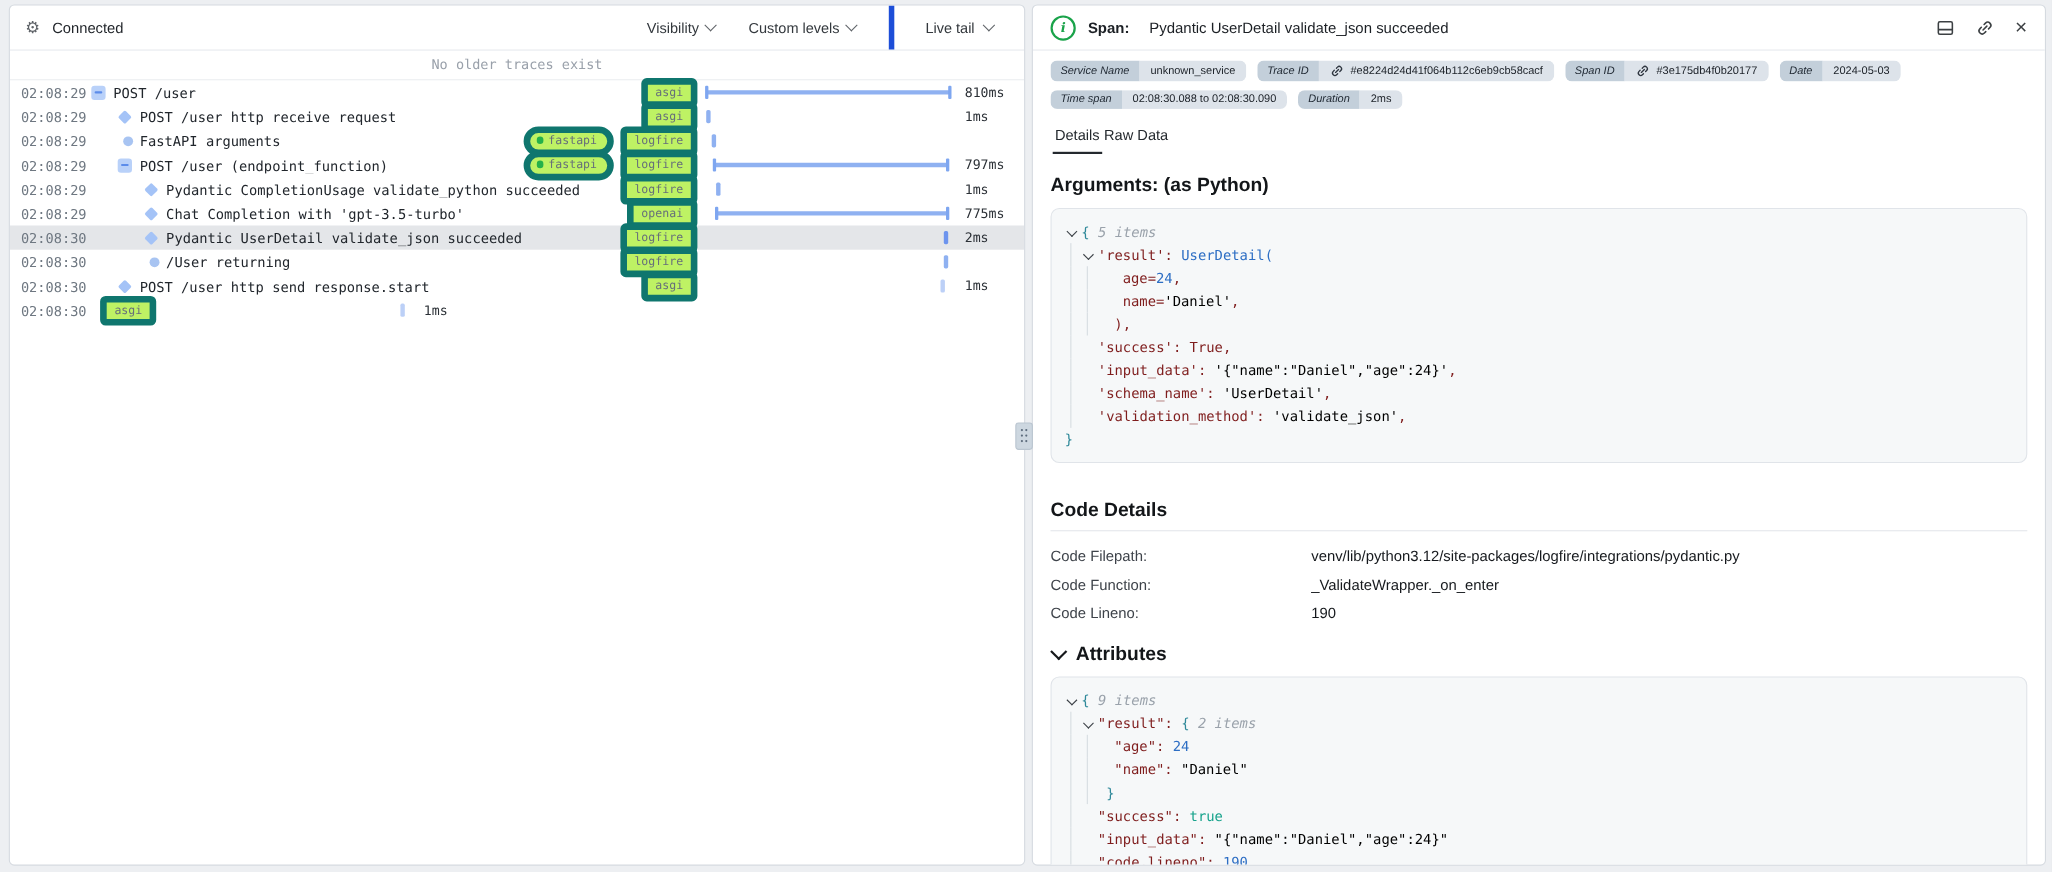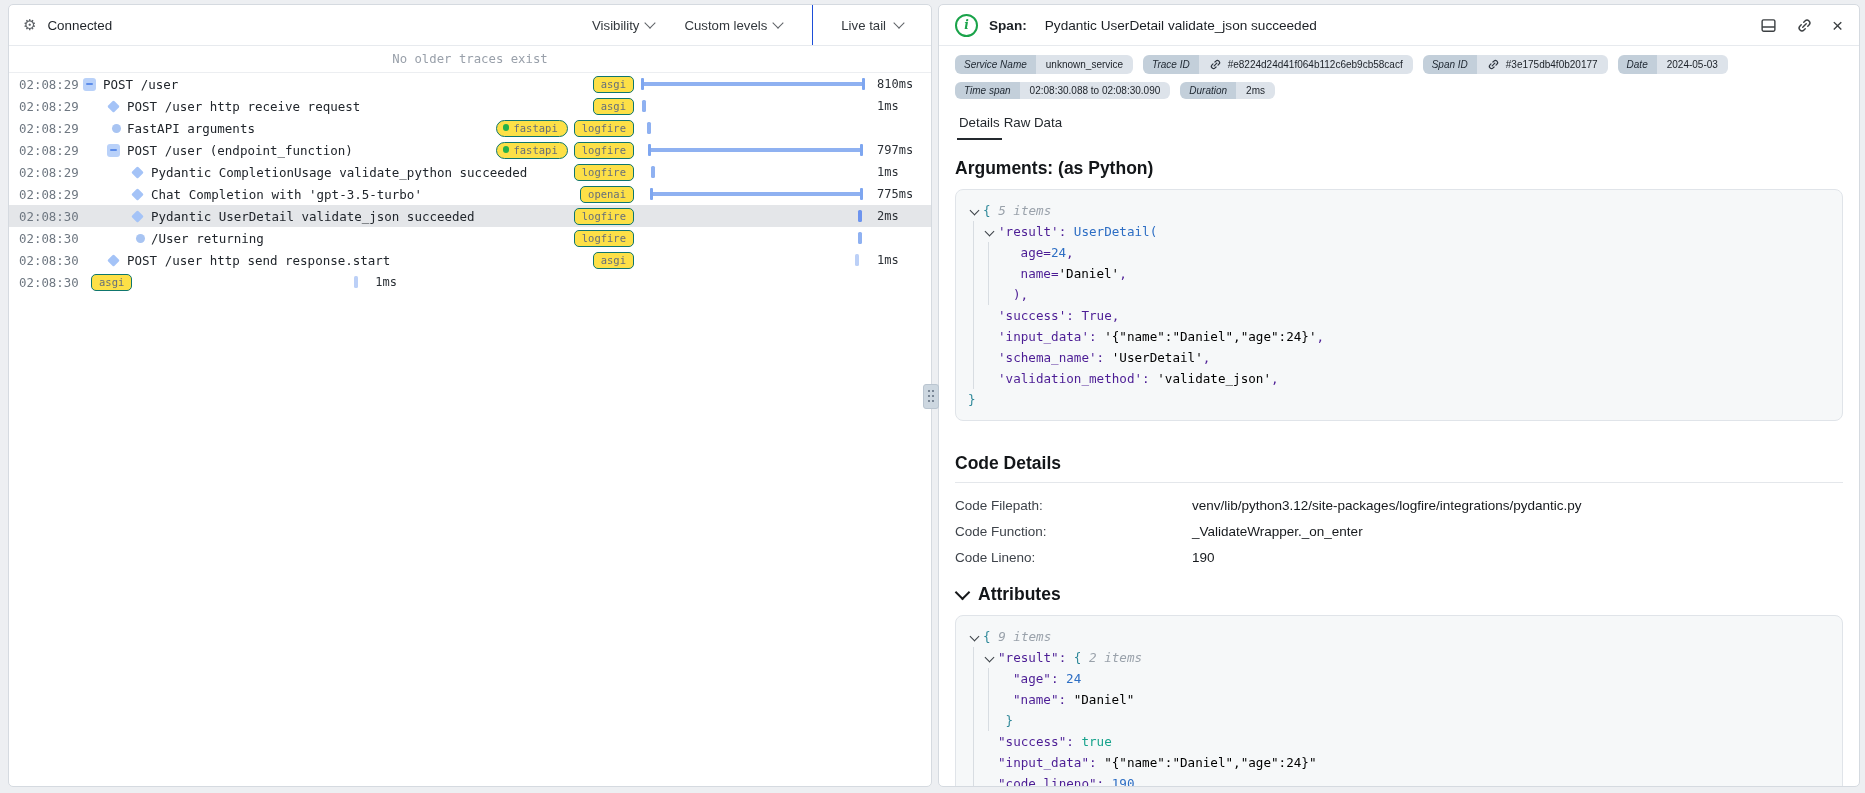--- a/index.html
+++ b/index.html
@@ -9,40 +9,40 @@
   .lp{left:8px;width:922px;height:781px;display:flex;flex-direction:column;}
   .rp{left:938px;width:920px;height:781px;}
 
   
   .lp-header{height:40px;flex:0 0 40px;border-bottom:1px solid #e7eaee;display:flex;align-items:center;padding-left:14px;}
   .gear{font-size:15px;color:#5f6368;cursor:pointer;}
   .status{margin-left:11px;font-size:13.4px;color:#1f2328;}
   .spacer{flex:1;}
   .menu{display:flex;align-items:center;gap:7px;margin-right:30px;font-size:13.2px;color:#33383d;cursor:pointer;}
   .chev{width:7px;height:7px;border:solid #5f6368;border-width:0 1.4px 1.4px 0;transform:rotate(45deg);margin-top:-4px;}
-  .live{height:100%;border-left:1px solid #1d4ed8;display:flex;align-items:center;gap:9px;padding:0 28px;font-size:13.2px;color:#33383d;cursor:pointer;}
+  .live{height:100%;border-left:5px solid #1d4ed8;display:flex;align-items:center;gap:9px;padding:0 28px;font-size:13.2px;color:#33383d;cursor:pointer;}
 
   .notice{height:26px;flex:0 0 26px;display:flex;align-items:center;justify-content:center;
           font-family:"DejaVu Sans Mono",monospace;font-size:12.3px;color:#99a0aa;border-bottom:1px solid #eceef1;}
 
   
   .rows{flex:1;}
   .trow{height:22px;display:flex;align-items:center;padding:0 4px 0 10px;font-family:"DejaVu Sans Mono",monospace;cursor:pointer;}
   .trow.selected{background:#e4e6e9;}
   .rtime{flex:0 0 62px;font-size:12.4px;color:#6e7781;}
   .tree{flex:1 1 auto;min-width:0;display:flex;overflow:hidden;}
   .ind{flex:0 0 auto;height:1px;}
   .icell{flex:0 0 17px;display:flex;align-items:center;justify-content:center;margin-right:5px;}
   .ic-collapse{width:13px;height:13px;background:#b9d1f9;border-radius:3px;display:flex;align-items:center;justify-content:center;}
   .ic-collapse i{display:block;width:7px;height:2px;background:#5c8cea;border-radius:1px;}
   .ic-diamond{width:9px;height:9px;background:#a4c3f7;border-radius:1.5px;transform:rotate(45deg);}
   .ic-circle{width:9px;height:9px;background:#a8c4f2;border-radius:50%;margin-left:5px;}
   .lbl{font-size:12.5px;color:#21262c;white-space:nowrap;overflow:hidden;text-overflow:ellipsis;}
   .bdgs{flex:0 0 auto;display:flex;gap:6px;align-items:center;margin:0 8px 0 10px;}
-  .badge{border:1px solid #0f766e;border-radius:5px;padding:1px 7px 2px;font-size:10.5px;color:#666f7a;background:#fde047;white-space:nowrap;}
+  .badge{border:6px solid #0f766e;border-radius:5px;padding:1px 7px 2px;font-size:10.5px;color:#666f7a;background:#bef264;white-space:nowrap;}
   .badge.pill{border-radius:999px;display:flex;align-items:center;gap:4px;padding:1px 9px 2px 6px;}
   .badge .dot{width:6.5px;height:6.5px;border-radius:50%;background:#25b14a;}
   .track{flex:0 0 227px;position:relative;height:100%;}
   .bar{position:absolute;top:50%;margin-top:-2px;height:4px;background:#8fb1f1;border-radius:2px;}
   .bar::before,.bar::after{content:'';position:absolute;top:-4px;width:3px;height:12px;background:#7ea6f0;border-radius:1px;}
   .bar::before{left:-1px;}.bar::after{right:-1px;}
   .tick{position:absolute;top:50%;transform:translateY(-50%);width:4px;height:12px;border-radius:1.5px;}
   .tick-normal{background:#8fb1f1;}.tick-dark{background:#6d94ee;}.tick-light{background:#bcd0f7;}
   .dur{flex:0 0 50px;margin-left:8px;font-size:12px;color:#2b3036;}
 
@@ -75,21 +75,21 @@
   .sec-h .sec-caret{width:9px;height:9px;border:solid #16181b;border-width:0 2px 2px 0;transform:rotate(45deg);margin:-4px 10px 0 2px;cursor:pointer;}
   .sep{border:0;border-top:1px solid #e4e7eb;margin:8px 16px 9px;}
 
   .codeblock{background:#f6f8f9;border:1px solid #e0e4e9;border-radius:8px;margin:10px 16px 0;padding:10px 12px;
     font-family:"DejaVu Sans Mono",monospace;font-size:12.6px;}
   .cline{display:flex;align-items:center;height:21px;white-space:pre;}
   .guide,.padcell,.caret{flex:0 0 15px;height:100%;position:relative;}
   .guide::before{content:'';position:absolute;left:5px;top:0;bottom:0;border-left:1px solid #d8dde2;}
   .caret{cursor:pointer;}
   .caret::before{content:'';position:absolute;left:3px;top:7px;width:6px;height:6px;border:solid #3b4046;border-width:0 0 1.5px 1.5px;transform:rotate(-45deg);}
-  .tk-pl,.tk-key{color:#4c1d95;}
+  .tk-pl,.tk-key{color:#7f1d1d;}
   .tk-str{color:#000000;}
   .tk-num,.tk-type{color:#2d6ec4;}
   .tk-bool{color:#17a38c;}
   .tk-brace{color:#2e8899;}
   .tk-muted{color:#9aa2ab;font-style:italic;}
 
   .kv{display:flex;align-items:center;height:26px;padding:0 16px;font-size:13.5px;}
   .kv .k{flex:0 0 237px;color:#3e434a;}
   .kv .v{color:#16191d;white-space:nowrap;}
 </style>

